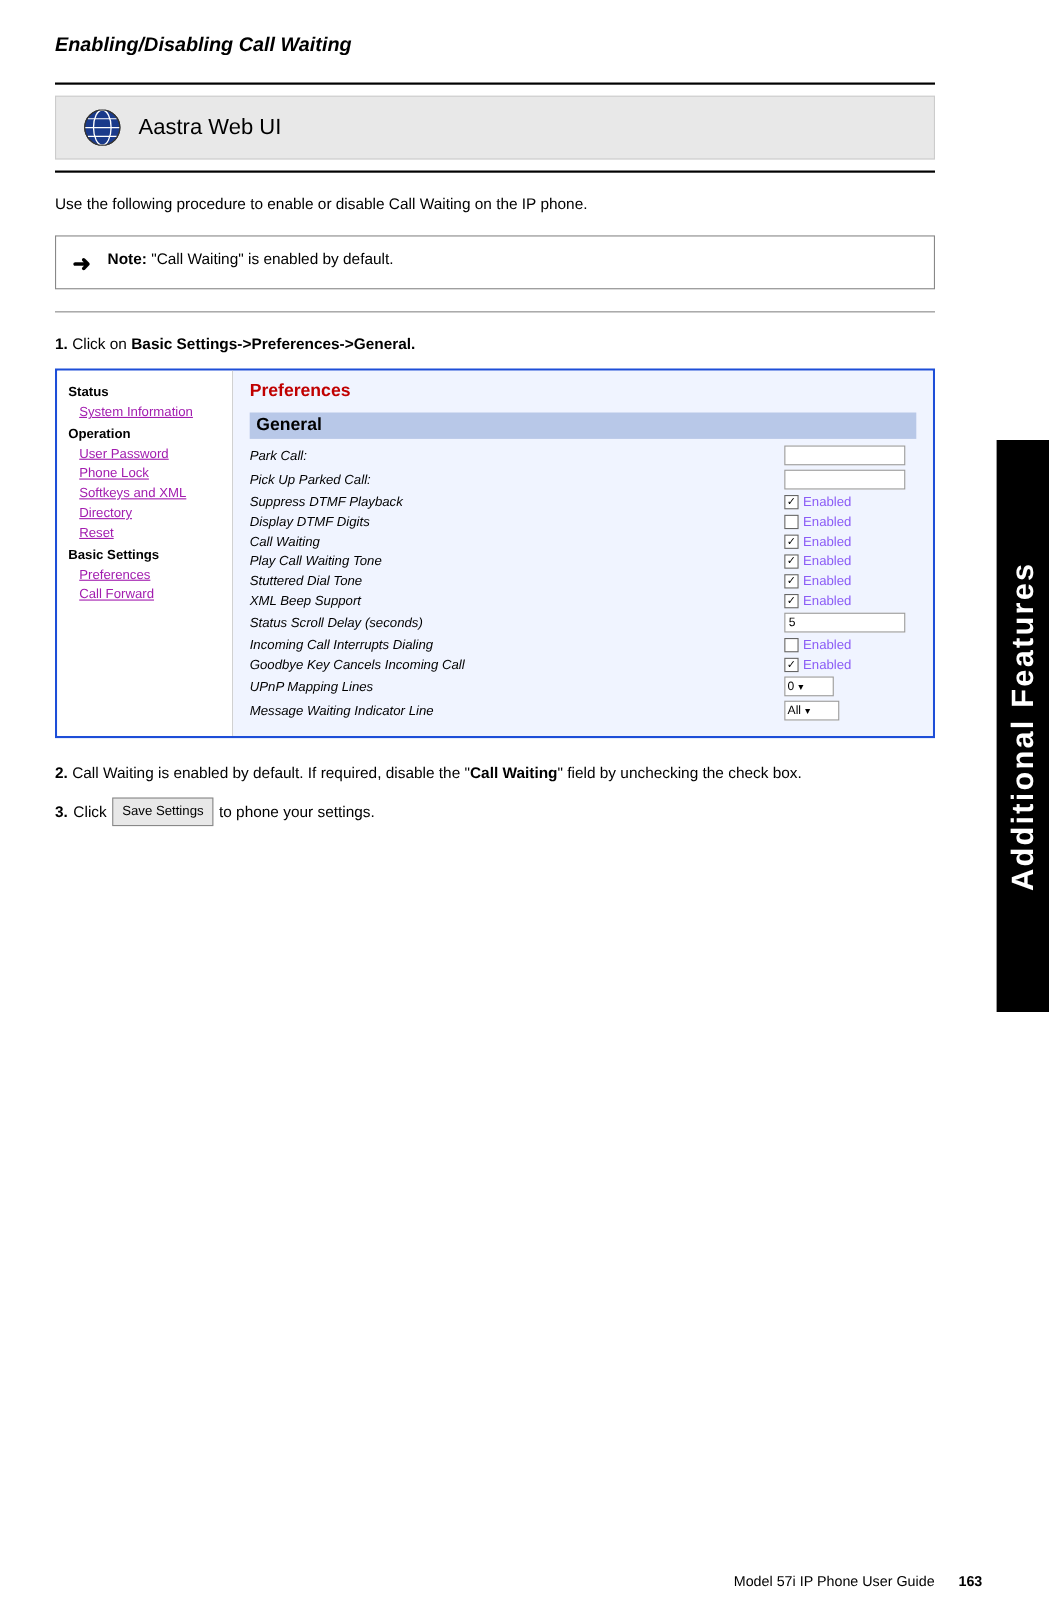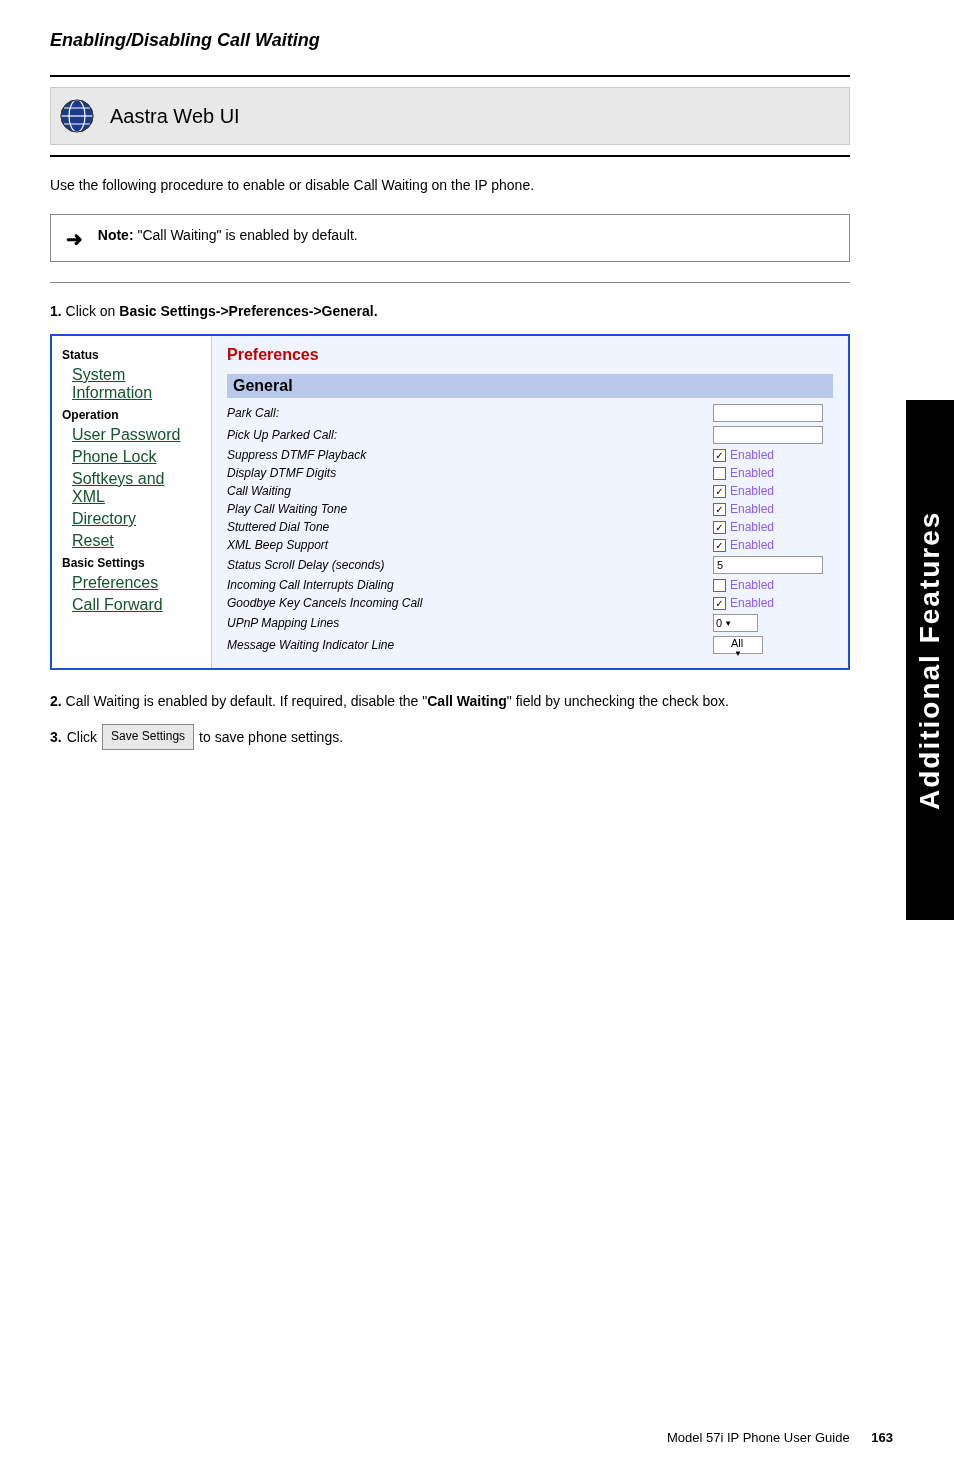--- a/index.html
+++ b/index.html
@@ -31,21 +31,21 @@
       border-top: 2px solid #000;
       margin-bottom: 10px;
     }
 
     
     .aastra-banner {
       display: flex;
       align-items: center;
       background: #e8e8e8;
       border: 1px solid #ccc;
-      padding: 10px 8px;
+      padding: 10px 24px;
       margin-bottom: 10px;
     }
     .aastra-icon {
       width: 36px;
       height: 36px;
       margin-right: 15px;
       flex-shrink: 0;
     }
     .aastra-banner-title {
       font-size: 20px;
@@ -117,22 +117,22 @@
       border-right: 1px solid #ccc;
     }
     .sidebar-section-label {
       font-weight: bold;
       font-size: 12px;
       padding: 4px 10px 2px 10px;
       color: #000;
     }
     .sidebar-item {
       padding: 2px 10px 2px 20px;
-      font-size: 16px;
-      color: #14532d;
+      font-size: 12px;
+      color: #a21caf;
       cursor: pointer;
       text-decoration: underline;
     }
 
     
     .main-area {
       flex: 1;
       padding: 10px 15px;
       background: #f0f4ff;
     }
@@ -410,40 +410,40 @@
           <div class="pref-select" style="width:45px;">
             <span class="select-value">0</span>
             <span class="select-arrow">▼</span>
           </div>
         </div>
       </div>
 
       <div class="pref-row">
         <div class="pref-label">Message Waiting Indicator Line</div>
         <div class="pref-value">
-          <div class="pref-select" style="width:50px;flex-direction:column;">
+          <div class="pref-select" style="width:50px;">
             <span class="select-value">All</span>
             <span class="select-arrow">▼</span>
           </div>
         </div>
       </div>
 
     </div>
   </div>
 
   <p class="step2-text">
     <strong>2.</strong>
     <span> Call Waiting is enabled by default. If required, disable the "</span><strong>Call Waiting</strong><span>" field by unchecking the check box.</span>
   </p>
 
   <div class="step3-text">
     <strong>3.</strong>
     <span>Click</span>
     <span class="save-btn">Save Settings</span>
-    <span>to save phone settings.</span>
+    <span>to phone your settings.</span>
   </div>
 
 </div>
 
 <div class="side-tab">Additional Features</div>
 
 <div class="footer">
   <span>Model 57i IP Phone User Guide</span>
   &nbsp;&nbsp;&nbsp;&nbsp;
   <strong>163</strong>

